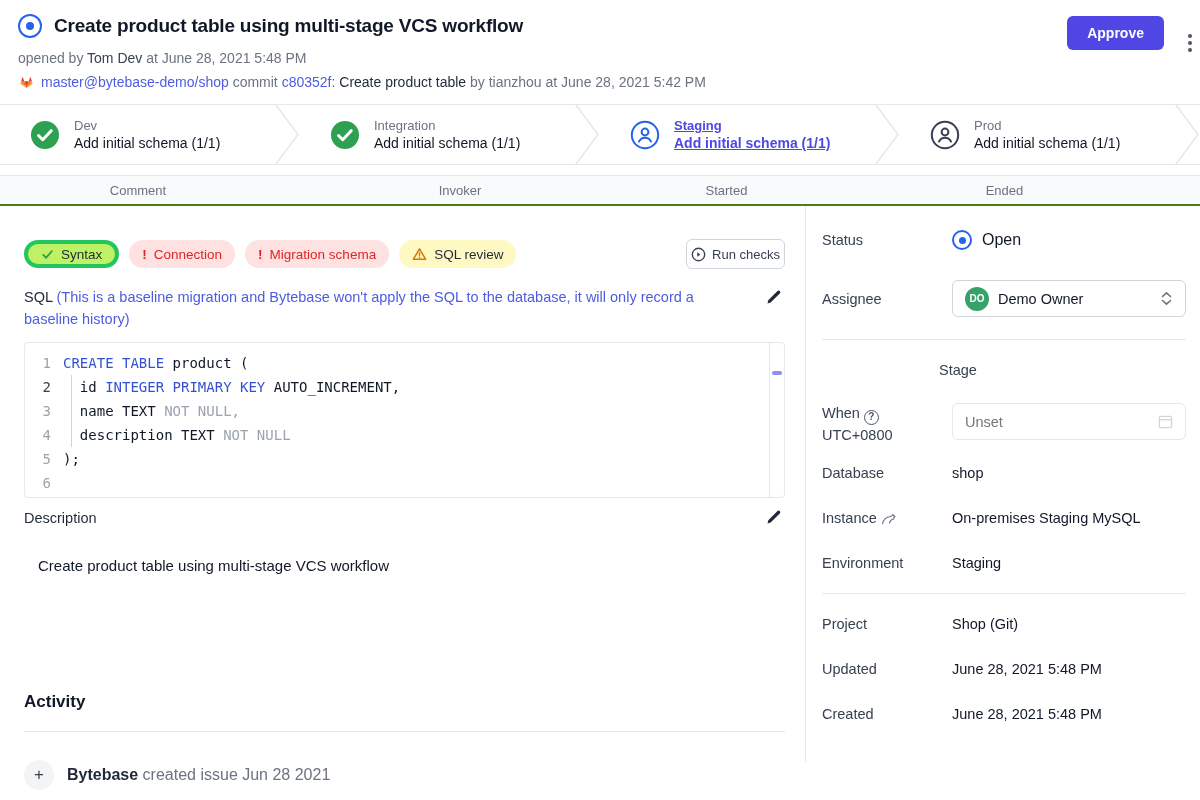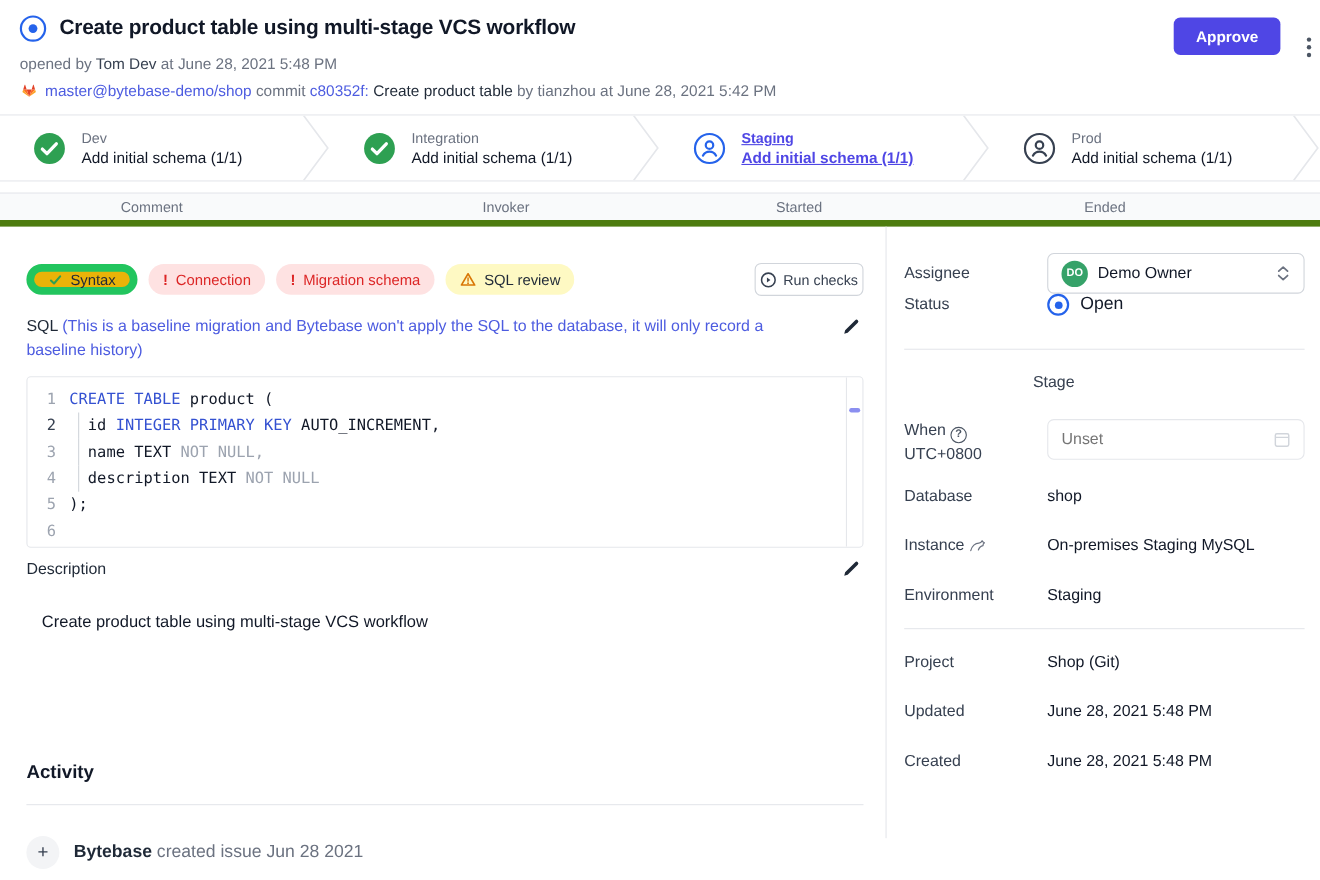--- a/index.html
+++ b/index.html
@@ -29,35 +29,35 @@
     height:61px; display:flex; align-items:stretch; overflow:hidden; }
   .stage { flex:1 1 0; display:flex; align-items:center; gap:14px; padding-left:30px; }
   .stage-icon { width:30px; height:30px; flex:none; }
   .stage-texts { display:flex; flex-direction:column; gap:2px; }
   .stage-name { font-size:13px; color:#6b7280; }
   .stage-task { font-size:14px; color:#111827; }
   .stage.active .stage-name, .stage.active .stage-task { color:#4f46e5; text-decoration:underline; font-weight:700; }
   .chev { flex:none; width:26px; }
 
   
-  .task-hdr { margin-top:10px; border-top:1px solid #e5e7eb; border-bottom:6px solid #4d7c0f;
+  .task-hdr { margin-top:10px; border-top:1px solid #e5e7eb; border-bottom:2px solid #4d7c0f;
     background:#f9fafb; height:31px; display:grid; grid-template-columns:276px 368px 165px auto;
     align-items:center; }
   .task-hdr span { text-align:center; font-size:13px; color:#6b7280; }
 
   
   .content { display:flex; height:556px; }
   .main { width:805px; flex:none; padding:0 20px 0 24px; }
   .side { flex:1; border-left:1px solid #e5e7eb; padding:24px 14px 0 16px; }
 
   
   .checks-row { margin-top:33px; display:flex; align-items:center; }
   .badge { display:inline-flex; align-items:center; gap:7px; height:28px; padding:0 13px;
     border-radius:14px; font-size:13.5px; margin-right:10px; }
-  .badge.success { background:#eab308; border:7px solid #22c55e; color:#1f2937; }
+  .badge.success { background:#bef264; border:4px solid #22c55e; color:#1f2937; }
   .badge.error { background:#fee2e2; color:#dc2626; }
   .badge.error b { font-weight:700; }
   .badge.warning { background:#fef9c3; color:#1f2937; }
   .run-checks { margin-left:auto; display:inline-flex; align-items:center; gap:6px; height:30px;
     padding:0 4px; border:1px solid #d1d5db; border-radius:6px; background:#fff; font-size:13px;
     color:#374151; cursor:pointer; font-family:"Liberation Sans", sans-serif; }
 
   
   .sql-label-row { margin-top:17px; display:flex; }
   .sql-note-text { font-size:14.5px; line-height:22px; width:700px; }
@@ -319,42 +319,42 @@
       <span class="plus-avatar">+</span>
       <span class="activity-text">
         <span class="strong">Bytebase</span>
         <span>created issue Jun 28 2021</span>
       </span>
     </div>
   </div>
 
   <div class="side">
 
+    <div class="side-row" style="margin-bottom:30px;">
+      <span class="side-label">Status</span>
+      <span class="status-value">
+        <span class="status-icon">
+            <span class="dot"></span>
+          </span>
+        <span>Open</span>
+      </span>
+    </div>
+
     <div class="side-row">
       <span class="side-label">Assignee</span>
       <div class="select-box">
         <span class="avatar-do">DO</span>
         <span class="grow">Demo Owner</span>
         <svg width="13" height="15" viewBox="0 0 13 15">
           <path d="M2.5 5.5 L6.5 1.8 L10.5 5.5" stroke="#6b7280" stroke-width="1.6" fill="none" stroke-linecap="round" stroke-linejoin="round"></path>
           <path d="M2.5 9.5 L6.5 13.2 L10.5 9.5" stroke="#6b7280" stroke-width="1.6" fill="none" stroke-linecap="round" stroke-linejoin="round"></path>
         </svg>
       </div>
     </div>
 
-    <div class="side-row" style="margin-bottom:30px;">
-      <span class="side-label">Status</span>
-      <span class="status-value">
-        <span class="status-icon">
-            <span class="dot"></span>
-          </span>
-        <span>Open</span>
-      </span>
-    </div>
-
     <div class="side-divider"></div>
 
     <div class="side-row" style="margin-bottom:25px;flex-direction:column;">
       <span class="side-label">Stage</span>
     </div>
 
     <div class="side-row" style="margin-bottom:20px; align-items:flex-start;">
       <span class="side-label when-label">
         <span>When</span><span class="qmark">?</span><br>
         <span class="tz">UTC+0800</span>

